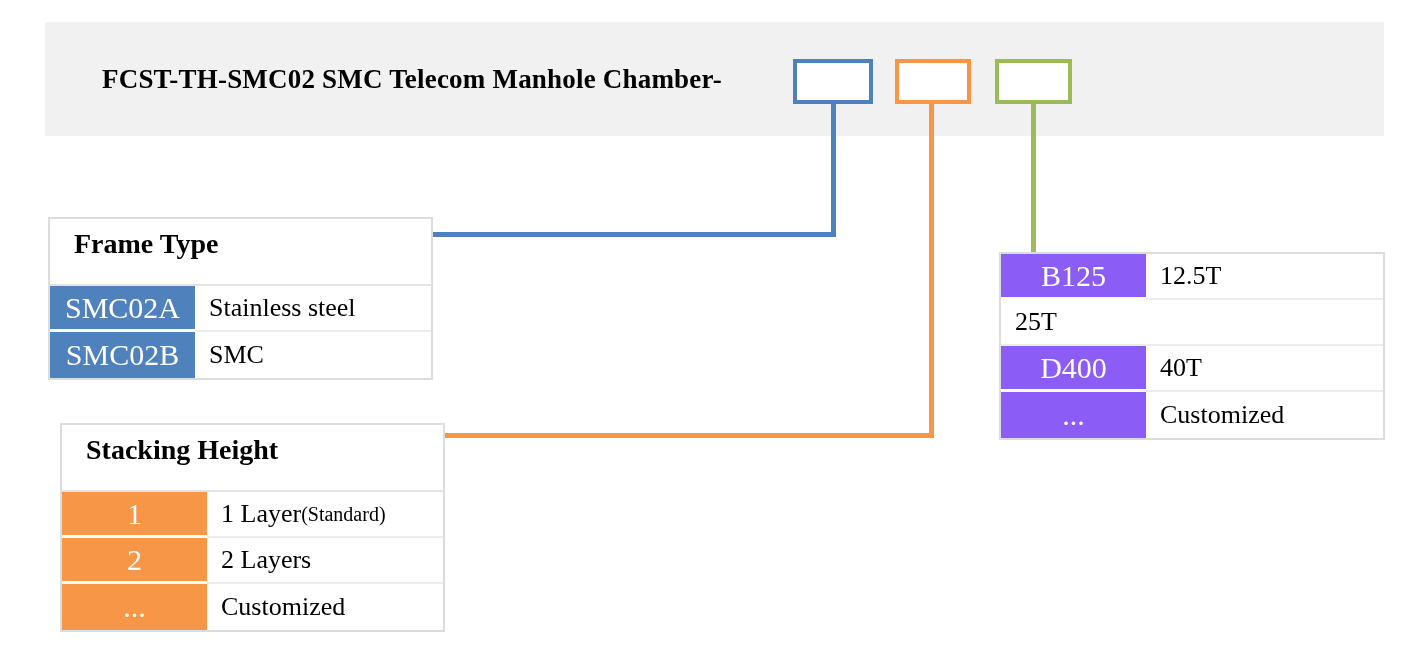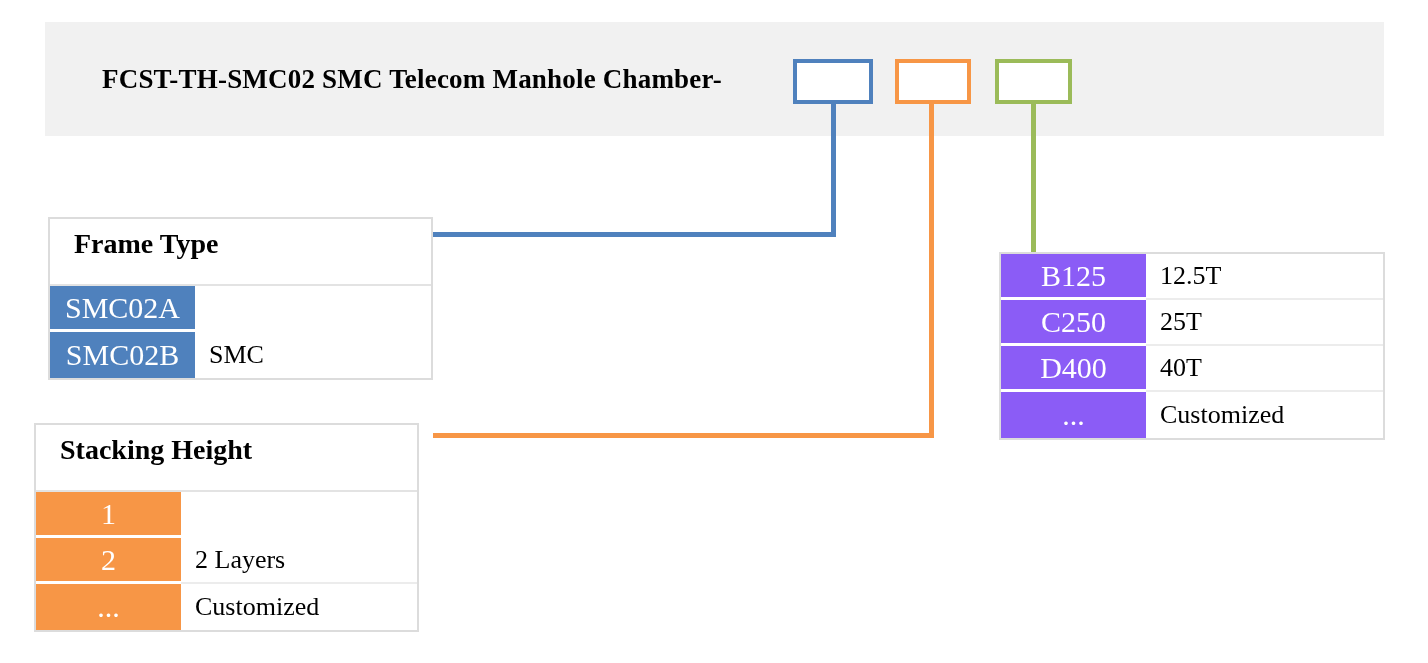--- a/index.html
+++ b/index.html
@@ -56,21 +56,21 @@
   #conn-stack-h { left: 433px;  top: 433px; width: 501px; height: 5px;  background: #F79646; }
   #conn-cover-v { left: 1031px; top: 102px; width: 5px;  height: 152px; background: #9BBB59; }
   
   .dtable {
     position: absolute;
     background: #ffffff;
     border: 2px solid #dcdcdc;
     box-sizing: border-box;
   }
   #table-frame { left: 48px;  top: 217px; width: 385px; }
-  #table-stack { left: 34px;  top: 423px; width: 385px; }
+  #table-stack { left: 60px;  top: 423px; width: 385px; }
   #table-cover { left: 999px; top: 252px; width: 386px; }
   .thead {
     height: 67px;
     box-sizing: border-box;
     padding: 9px 0 0 24px;
     font-size: 28px;
     font-weight: bold;
     border-bottom: 2px solid #e3e3e3;
   }
   .trow {
@@ -121,49 +121,53 @@
   <div class="conn" id="conn-frame-v"></div>
   <div class="conn" id="conn-frame-h"></div>
   <div class="conn" id="conn-stack-v"></div>
   <div class="conn" id="conn-stack-h"></div>
   <div class="conn" id="conn-cover-v"></div>
 
   <div class="dtable" id="table-frame">
     <div class="thead">Frame Type</div>
     <div class="trow">
       <div class="key">SMC02A</div>
+      <div class="val">Stainless steel</div>
     </div>
     <div class="trow">
       <div class="key">SMC02B</div>
       <div class="val">SMC</div>
     </div>
   </div>
 
   <div class="dtable" id="table-stack">
     <div class="thead">Stacking Height</div>
     <div class="trow">
       <div class="key">1</div>
+      <div class="val">
+          <span>1 Layer</span>
+          <span class="note">(Standard)</span>
+        </div>
     </div>
     <div class="trow">
       <div class="key">2</div>
       <div class="val">2 Layers</div>
     </div>
     <div class="trow">
       <div class="key">...</div>
       <div class="val">Customized</div>
     </div>
   </div>
 
   <div class="dtable" id="table-cover">
     <div class="trow">
       <div class="key">B125</div>
       <div class="val">12.5T</div>
     </div>
     <div class="trow">
-      <div class="key">C250</div>
       <div class="val">25T</div>
     </div>
     <div class="trow">
       <div class="key">D400</div>
       <div class="val">40T</div>
     </div>
     <div class="trow">
       <div class="key">...</div>
       <div class="val">Customized</div>
     </div>

